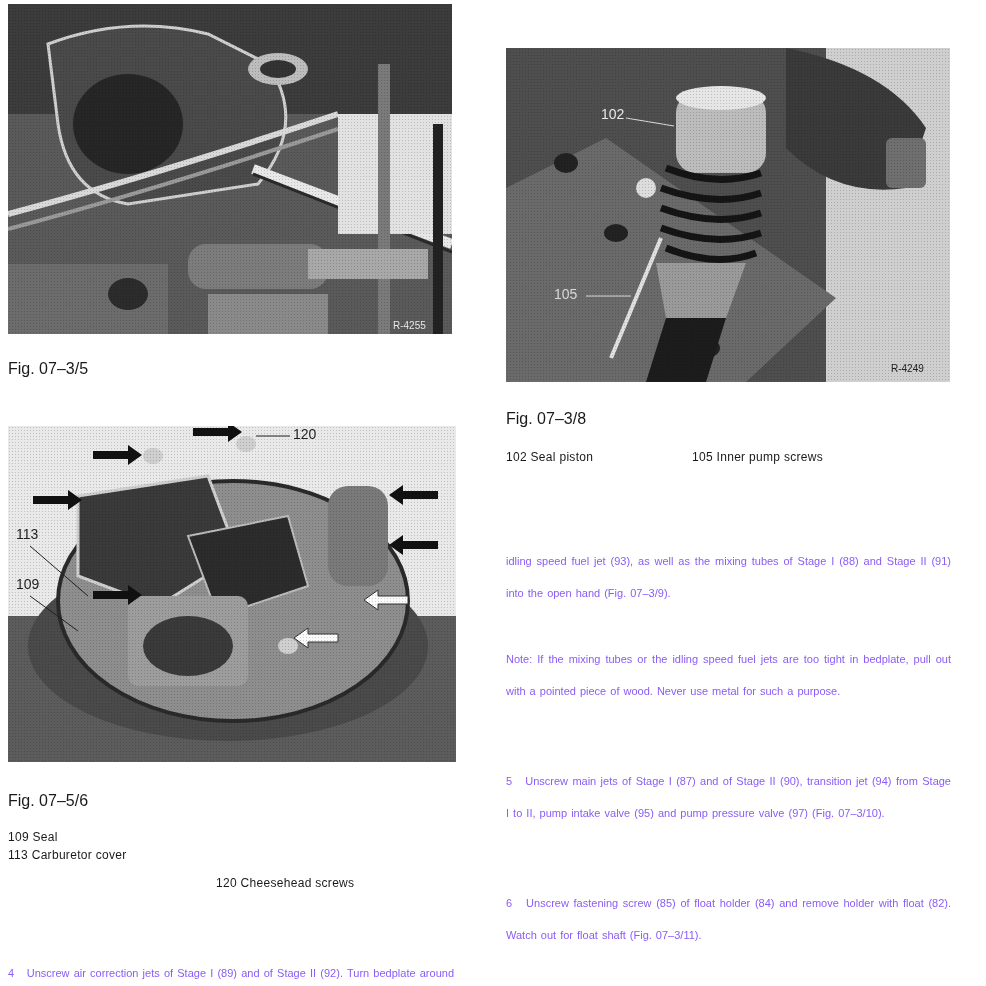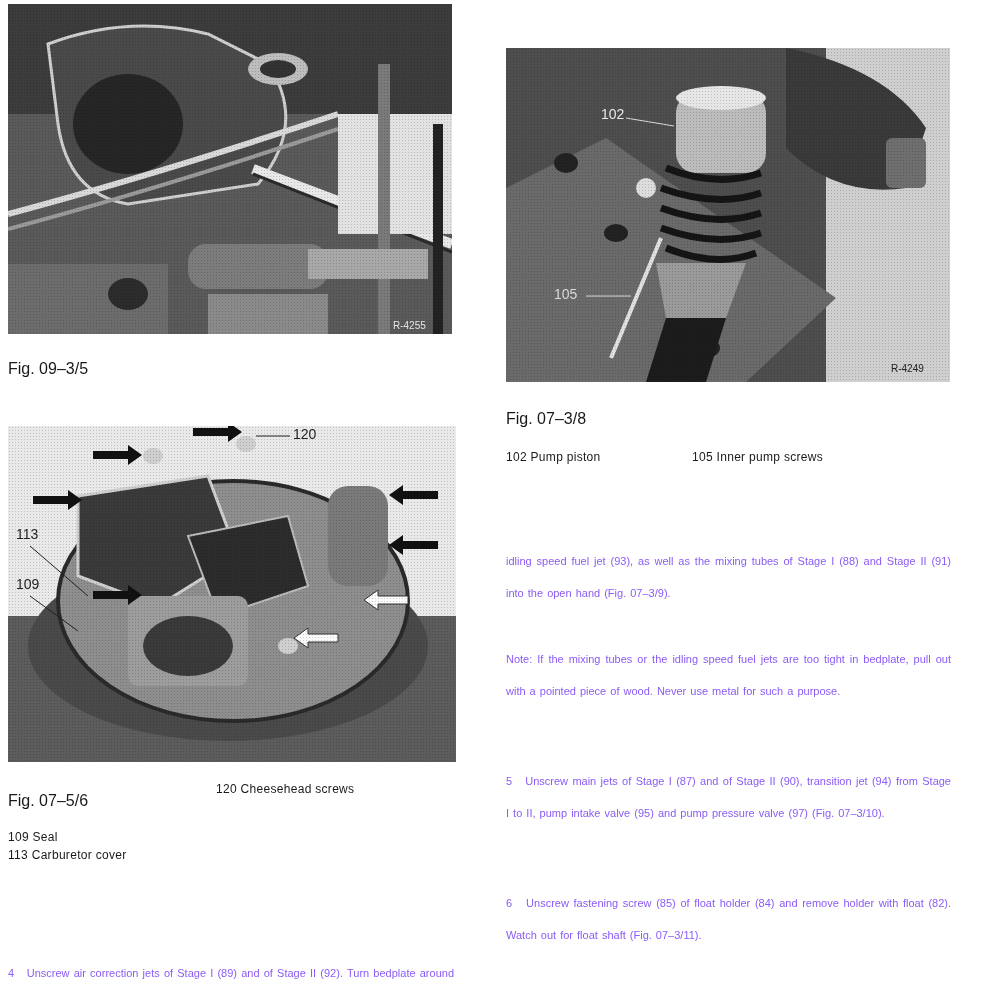--- a/index.html
+++ b/index.html
@@ -37,21 +37,21 @@
     <rect x="425" y="120" width="10" height="210" fill="#222"></rect>
     <rect x="180" y="240" width="140" height="45" rx="18" fill="#7c7c7c"></rect>
     <rect x="300" y="245" width="120" height="30" fill="#a8a8a8"></rect>
     <rect x="0" y="260" width="160" height="70" fill="#6c6c6c"></rect>
     <ellipse cx="120" cy="290" rx="20" ry="16" fill="#2c2c2c"></ellipse>
     <rect x="200" y="290" width="120" height="40" fill="#8a8a8a"></rect>
     <text x="385" y="325" font-size="10" fill="#e6e6e6" font-family="Liberation Sans, sans-serif">R-4255</text>
   </svg>
   <div class="halftone"></div>
 </div>
-<div class="caption" style="left:8px;top:360px;">Fig. 09–3/5</div>
+<div class="caption" style="left:8px;top:360px;">Fig. 07–3/5</div>
 
 <div class="photo" style="left:8px;top:426px;width:448px;height:336px;">
   <svg viewBox="0 0 448 336" preserveAspectRatio="none">
     <rect width="448" height="336" fill="#e9e9e9"></rect>
     <rect x="0" y="190" width="448" height="146" fill="#5c5c5c"></rect>
     <ellipse cx="220" cy="220" rx="200" ry="95" fill="#4a4a4a"></ellipse>
     <ellipse cx="225" cy="175" rx="175" ry="120" fill="#8e8e8e" stroke="#2a2a2a" stroke-width="4"></ellipse>
     <path d="M70 70 L200 50 L230 130 L150 180 L70 150 Z" fill="#3a3a3a" stroke="#cfcfcf" stroke-width="3"></path>
     <path d="M180 110 L280 90 L300 160 L210 190 Z" fill="#2c2c2c" stroke="#bbb" stroke-width="2"></path>
     <rect x="120" y="170" width="120" height="90" rx="10" fill="#9d9d9d"></rect>
@@ -85,21 +85,21 @@
 <div class="caption" style="left:8px;top:792px;">Fig. 07–5/6</div>
 
 <div class="legend" style="left:8px;top:830px;">
   <span>109</span>
   <span>Seal</span>
 </div>
 <div class="legend" style="left:8px;top:848px;text-align:center;">
   <span>113</span>
   <span>Carburetor cover</span>
 </div>
-<div class="legend" style="left:216px;top:782px;text-align:center;">
+<div class="legend" style="left:216px;top:876px;text-align:center;">
   <span>120</span>
   <span>Cheesehead screws</span>
 </div>
 
 <div class="para" style="left:8px;top:910px;width:446px;margin-top:47px;">
   <b>4</b>&nbsp;&nbsp;
   <span>Unscrew air correction jets of Stage I (89) and of Stage II (92). Turn bedplate around and shake</span>
 </div>
 
 <div class="photo" style="left:506px;top:48px;width:444px;height:334px;">
@@ -130,21 +130,21 @@
     <line x1="80" y1="248" x2="125" y2="248" stroke="#ddd" stroke-width="1"></line>
   </svg>
   <div class="halftone"></div>
   <div class="callout" style="left:95px;top:58px;color:#e8e8e8;">102</div>
   <div class="callout" style="left:48px;top:238px;color:#d8d8d8;">105</div>
 </div>
 <div class="caption" style="left:506px;top:410px;">Fig. 07–3/8</div>
 
 <div class="legend" style="left:506px;top:450px;">
   <span>102</span>
-  <span>Pump piston</span>
+  <span>Seal piston</span>
 </div>
 <div class="legend" style="left:692px;top:450px;">
   <span>105</span>
   <span>Inner pump screws</span>
 </div>
 
 <div class="para" style="left:506px;top:545px;width:445px;">
   <span>idling speed fuel jet (93), as well as the mixing tubes of Stage I (88) and Stage II (91) into the open hand (Fig. 07–3/9).</span>
 </div>
 

